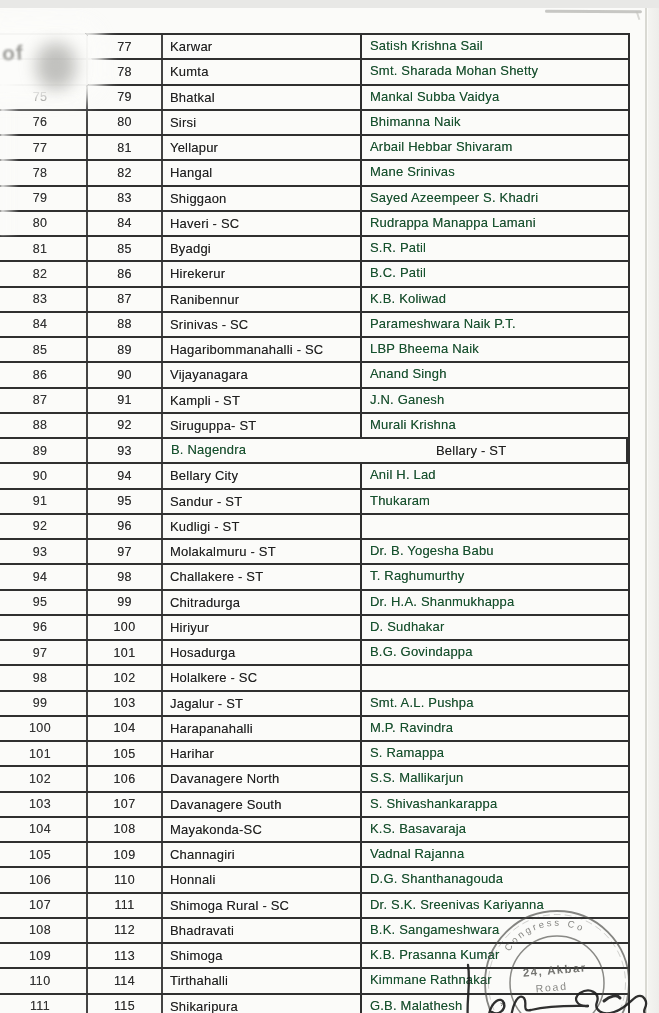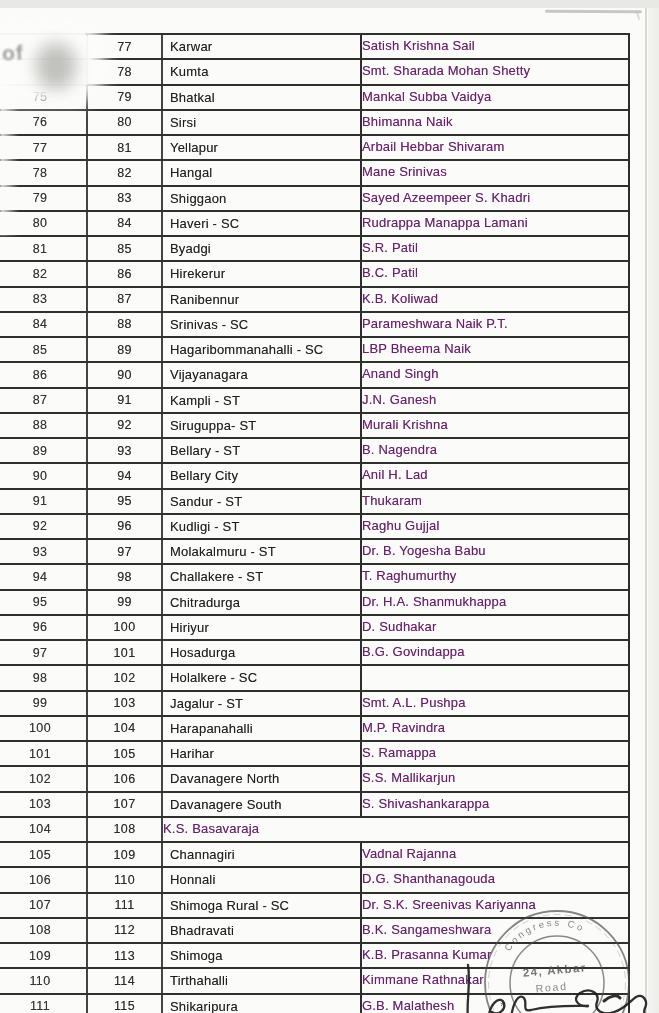--- a/index.html
+++ b/index.html
@@ -16,21 +16,21 @@
     z-index:2;
   }
   .row{display:flex;height:25.25px;box-sizing:border-box;border-top:2.5px solid #303030;}
   .cell{display:flex;align-items:center;box-sizing:border-box;overflow:hidden;white-space:nowrap;}
   .c-sl{width:122px;justify-content:center;padding-left:28px;border-right:2px solid #444;
         font-size:12.5px;color:#333;letter-spacing:.4px;}
   .c-no{width:75px;justify-content:center;border-right:2px solid #444;
         font-size:12.5px;color:#2b2b2b;letter-spacing:.4px;}
   .c-const{width:199px;padding-left:7px;border-right:2.5px solid #2e2e2e;
         font-size:13px;color:#1f1f1f;letter-spacing:.2px;}
-  .c-name{width:266px;padding-left:0;font-size:13px;color:#701a75;letter-spacing:.2px;
+  .c-name{width:266px;padding-left:8px;font-size:13px;color:#14532d;letter-spacing:.2px;
         position:relative;top:-1px;}
   .cell{text-shadow:0 0 .6px rgba(30,30,30,.5);}
   
   .edge-right-area{position:absolute;left:648px;top:0;width:11px;height:100%;
     background:linear-gradient(to right,#f4f4f1,#ededea);z-index:1;}
   .edge-right-line{position:absolute;left:645px;top:0;width:2px;height:100%;
     background:#d2d2cd;opacity:.85;z-index:1;}
   .edge-top{position:absolute;left:545px;top:2px;width:97px;height:2.5px;
     background:#b6b6b1;opacity:.75;border-radius:2px;transform:rotate(.4deg);z-index:1;}
   .edge-top-corner{position:absolute;left:637px;top:3px;width:2px;height:9px;
@@ -159,40 +159,39 @@
       </div>
         <div class="row">
         <div class="cell c-sl">88</div>
         <div class="cell c-no">92</div>
         <div class="cell c-const">Siruguppa- ST</div>
         <div class="cell c-name">Murali Krishna</div>
       </div>
         <div class="row">
         <div class="cell c-sl">89</div>
         <div class="cell c-no">93</div>
+        <div class="cell c-name">B. Nagendra</div>
         <div class="cell c-const">Bellary - ST</div>
-        <div class="cell c-name">B. Nagendra</div>
       </div>
         <div class="row">
         <div class="cell c-sl">90</div>
         <div class="cell c-no">94</div>
         <div class="cell c-const">Bellary City</div>
         <div class="cell c-name">Anil H. Lad</div>
       </div>
         <div class="row">
         <div class="cell c-sl">91</div>
         <div class="cell c-no">95</div>
         <div class="cell c-const">Sandur - ST</div>
         <div class="cell c-name">Thukaram</div>
       </div>
         <div class="row">
         <div class="cell c-sl">92</div>
         <div class="cell c-no">96</div>
         <div class="cell c-const">Kudligi - ST</div>
-        <div class="cell c-name">Raghu Gujjal</div>
       </div>
         <div class="row">
         <div class="cell c-sl">93</div>
         <div class="cell c-no">97</div>
         <div class="cell c-const">Molakalmuru - ST</div>
         <div class="cell c-name">Dr. B. Yogesha Babu</div>
       </div>
         <div class="row">
         <div class="cell c-sl">94</div>
         <div class="cell c-no">98</div>
@@ -248,20 +247,21 @@
       </div>
         <div class="row">
         <div class="cell c-sl">103</div>
         <div class="cell c-no">107</div>
         <div class="cell c-const">Davanagere South</div>
         <div class="cell c-name">S. Shivashankarappa</div>
       </div>
         <div class="row">
         <div class="cell c-sl">104</div>
         <div class="cell c-no">108</div>
+        <div class="cell c-const">Mayakonda-SC</div>
         <div class="cell c-name">K.S. Basavaraja</div>
       </div>
         <div class="row">
         <div class="cell c-sl">105</div>
         <div class="cell c-no">109</div>
         <div class="cell c-const">Channagiri</div>
         <div class="cell c-name">Vadnal Rajanna</div>
       </div>
         <div class="row">
         <div class="cell c-sl">106</div>

